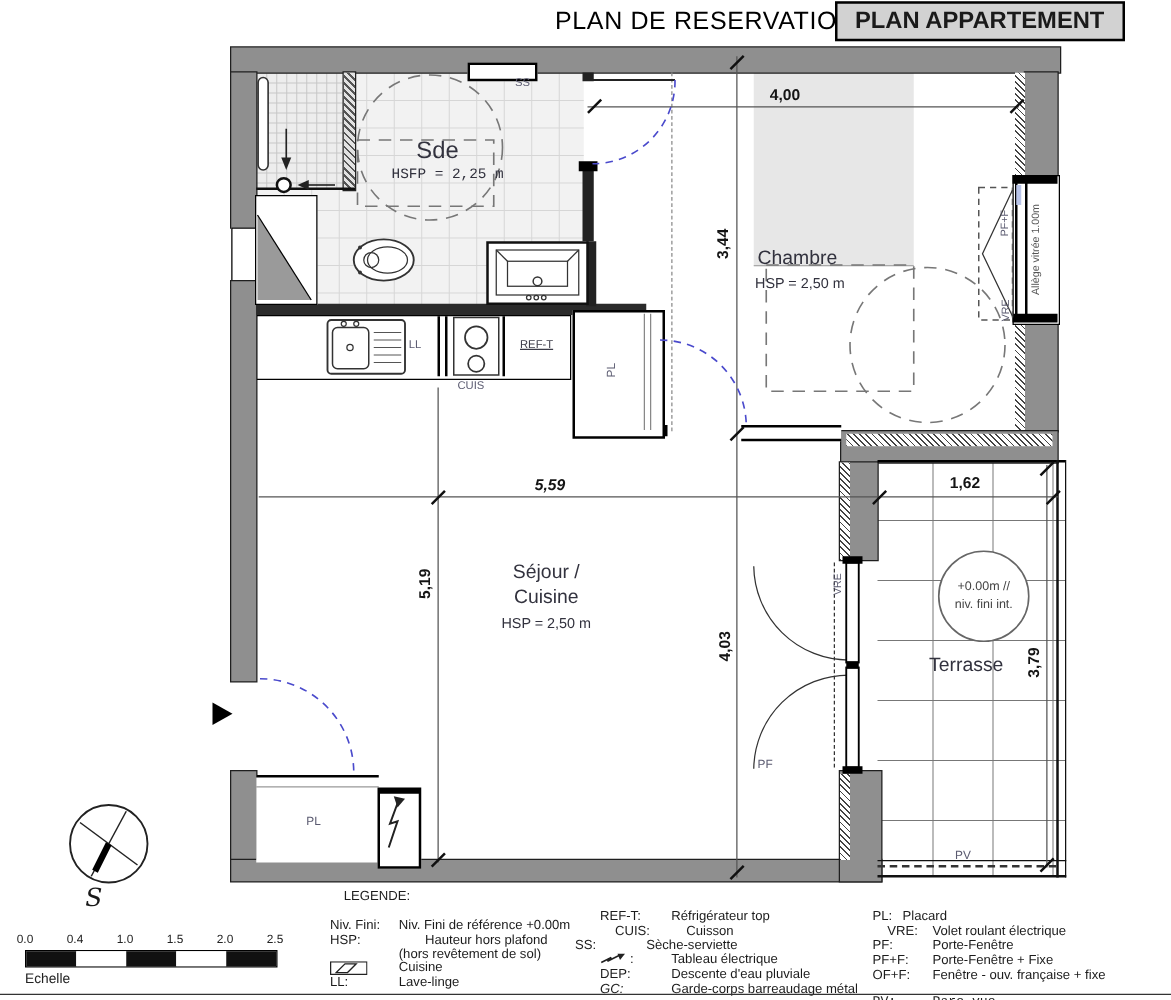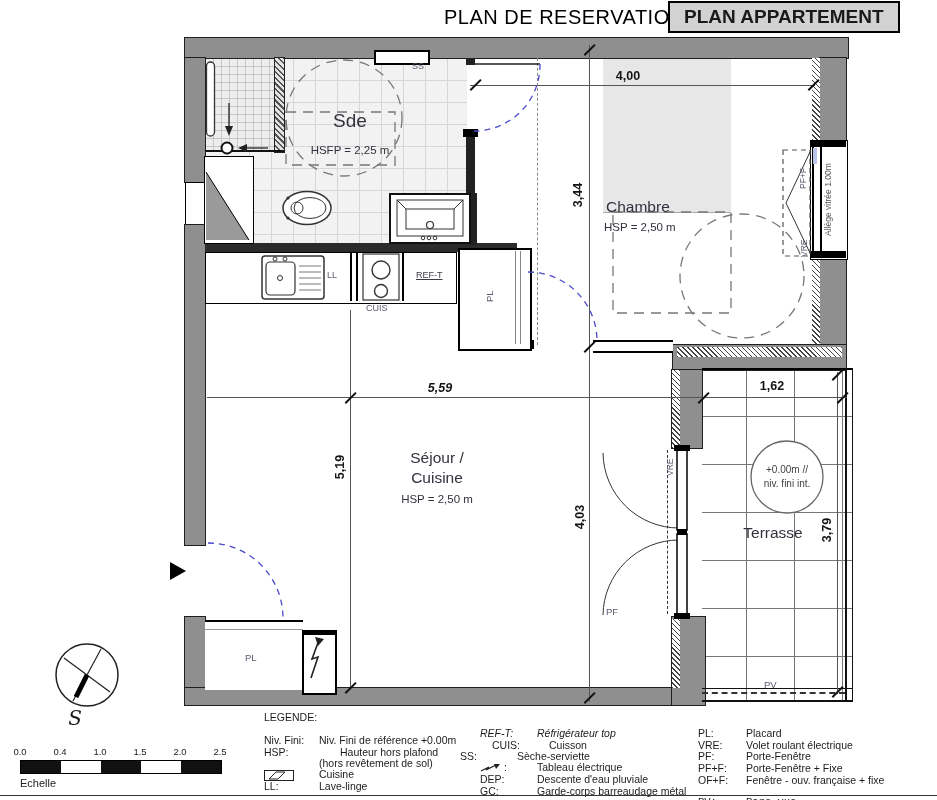--- a/index.html
+++ b/index.html
@@ -190,21 +190,21 @@
   <circle cx="429" cy="238" r="1.8" fill="none" stroke="#333" stroke-width="1"></circle>
   <circle cx="435" cy="238" r="1.8" fill="none" stroke="#333" stroke-width="1"></circle>
 
   <polyline points="311,678 318,657 312,659 319,640" fill="none" stroke="#222" stroke-width="1.6"></polyline>
   <polygon points="315,637 324,639 318,646" fill="#222"></polygon>
 
   <circle cx="787" cy="477" r="36" fill="#fff" stroke="#666" stroke-width="1.3"></circle>
 </svg>
 
 <div class="abs" style="left:322px;top:110px;width:56px;text-align:center;font-size:19px;color:#32323e;">Sde</div>
-<div class="abs room-sub" style="left:297px;top:144px;width:106px;text-align:center;">HSFP = 2,25 m</div>
+<div class="abs room-sub" style="left:297px;top:133px;width:106px;text-align:right;font-family:Liberation Mono, monospace;">HSFP = 2,25 m</div>
 
 <div class="abs room-name" style="left:606px;top:198px;">Chambre</div>
 <div class="abs room-sub" style="left:604px;top:221px;">HSP = 2,50 m</div>
 
 <div class="abs room-name" style="left:395px;top:449px;width:84px;text-align:center;">Séjour /</div>
 <div class="abs room-name" style="left:395px;top:469px;width:84px;text-align:center;">Cuisine</div>
 <div class="abs room-sub" style="left:395px;top:493px;width:84px;text-align:center;">HSP = 2,50 m</div>
 
 <div class="abs room-name" style="left:738px;top:524px;width:70px;text-align:center;">Terrasse</div>
 <div class="abs" style="left:757px;top:464px;width:60px;text-align:center;font-size:10px;color:#444;">+0.00m //</div>
@@ -246,43 +246,43 @@
 <div class="abs scale-num" style="left:208px;top:746px;width:24px;">2.5</div>
 <div class="abs" style="left:20px;top:760px;width:200px;height:12px;border:1px solid #000;display:flex;">
   <div style="flex:1;background:#111;"></div>
   <div style="flex:1;background:#fff;"></div>
   <div style="flex:1;background:#111;"></div>
   <div style="flex:1;background:#fff;"></div>
   <div style="flex:1;background:#111;"></div>
 </div>
 <div class="abs" style="left:20px;top:777px;font-size:11px;color:#222;">Echelle</div>
 
-<div class="abs leg" style="left:264px;top:711px;">LEGENDE:</div>
+<div class="abs leg" style="left:275px;top:711px;">LEGENDE:</div>
 
 <div class="abs leg" style="left:264px;top:734px;"><span class="abbr" style="width:55px;">Niv. Fini:</span><span>Niv. Fini de référence +0.00m</span></div>
 <div class="abs leg" style="left:264px;top:746px;"><span class="abbr" style="width:76px;">HSP:</span><span>Hauteur hors plafond</span></div>
 <div class="abs leg" style="left:264px;top:757px;"><span class="abbr" style="width:55px;"></span><span>(hors revêtement de sol)</span></div>
 <div class="abs leg" style="left:264px;top:768px;">
   <span class="abbr" style="width:55px;"><svg width="30" height="11" viewBox="0 0 30 11" style="display:inline-block;vertical-align:middle;">
         <rect x="0.5" y="0.5" width="29" height="10" fill="#fff" stroke="#222"></rect>
         <path d="M5 9 L12 2 L21 2 L14 9 Z" fill="none" stroke="#222"></path>
       </svg></span><span>Cuisine</span></div>
 <div class="abs leg" style="left:264px;top:780px;"><span class="abbr" style="width:55px;">LL:</span><span>Lave-linge</span></div>
 
-<div class="abs leg" style="left:480px;top:727px;font-style:italic;"><span class="abbr" style="width:57px;">REF-T:</span><span>Réfrigérateur top</span></div>
+<div class="abs leg" style="left:480px;top:727px;"><span class="abbr" style="width:57px;">REF-T:</span><span>Réfrigérateur top</span></div>
 <div class="abs leg" style="left:480px;top:739px;margin-left:12px;"><span class="abbr" style="width:57px;">CUIS:</span><span>Cuisson</span></div>
 <div class="abs leg" style="left:460px;top:750px;"><span class="abbr" style="width:57px;">SS:</span><span>Sèche-serviette</span></div>
 <div class="abs leg" style="left:480px;top:761px;">
   <span class="abbr" style="width:57px;"><svg width="24" height="10" viewBox="0 0 24 10" style="display:inline-block;vertical-align:middle;">
         <polyline points="1,8 9,4 6,7 16,2" fill="none" stroke="#222" stroke-width="1.3"></polyline>
         <polygon points="14,1 20,1 16,6" fill="#222"></polygon>
       </svg><span>:</span></span><span>Tableau électrique</span></div>
 <div class="abs leg" style="left:480px;top:773px;"><span class="abbr" style="width:57px;">DEP:</span><span>Descente d'eau pluviale</span></div>
-<div class="abs leg" style="left:480px;top:785px;"><span class="abbr" style="width:57px;">GC:</span><span>Garde-corps barreaudage métal</span></div>
-
-<div class="abs leg" style="left:698px;top:727px;"><span class="abbr" style="width:48px;">PL:</span><span>Placard</span></div>
-<div class="abs leg" style="left:698px;top:739px;"><span class="abbr" style="width:48px;">VRE:</span><span>Volet roulant électrique</span></div>
+<div class="abs leg" style="left:480px;top:785px;"><span class="abbr" style="width:57px;font-style:italic;">GC:</span><span>Garde-corps barreaudage métal</span></div>
+
+<div class="abs leg" style="left:698px;top:727px;"><span class="abbr" style="width:24px;">PL:</span><span>Placard</span></div>
+<div class="abs leg" style="left:698px;top:739px;"><span class="abbr" style="width:48px;text-align:center;">VRE:</span><span>Volet roulant électrique</span></div>
 <div class="abs leg" style="left:698px;top:750px;"><span class="abbr" style="width:48px;">PF:</span><span>Porte-Fenêtre</span></div>
 <div class="abs leg" style="left:698px;top:762px;"><span class="abbr" style="width:48px;">PF+F:</span><span>Porte-Fenêtre + Fixe</span></div>
 <div class="abs leg" style="left:698px;top:774px;"><span class="abbr" style="width:48px;">OF+F:</span><span>Fenêtre - ouv. française + fixe</span></div>
 <div class="abs leg" style="left:698px;top:796px;font-family:Liberation Mono, monospace;"><span class="abbr" style="width:48px;">PV:</span><span>Pare-vue</span></div>
 
 <div class="abs" style="left:0;top:795px;width:937px;height:0;border-top:1.5px solid #333;"></div>
 
 </body></html>

